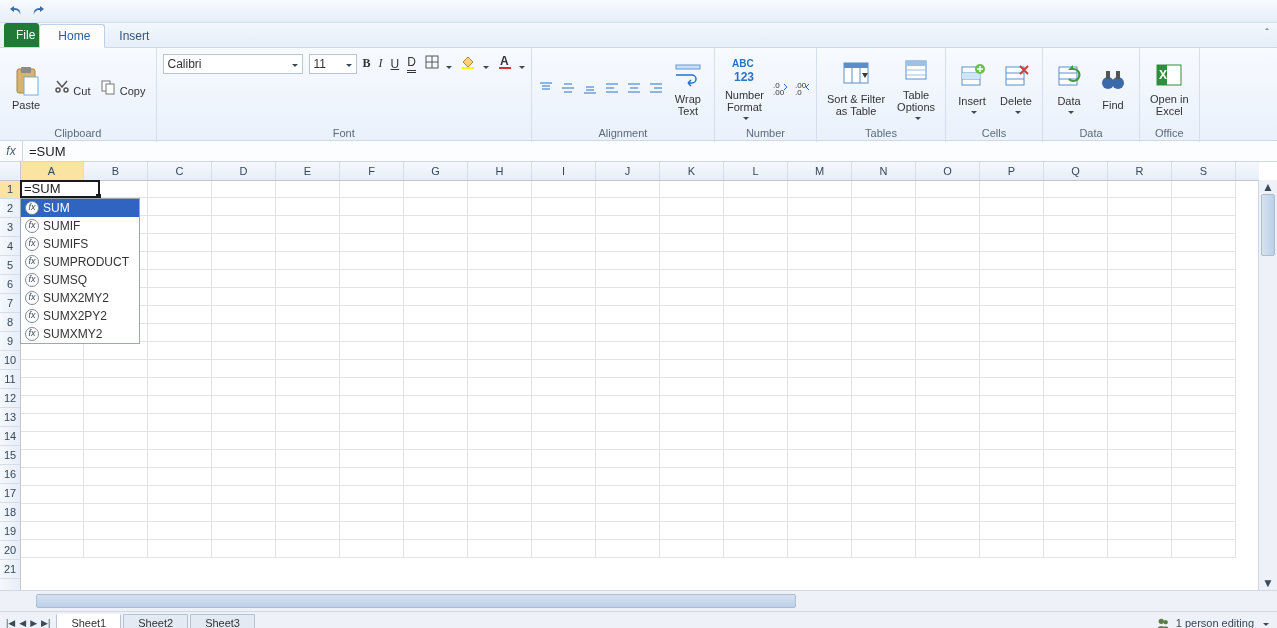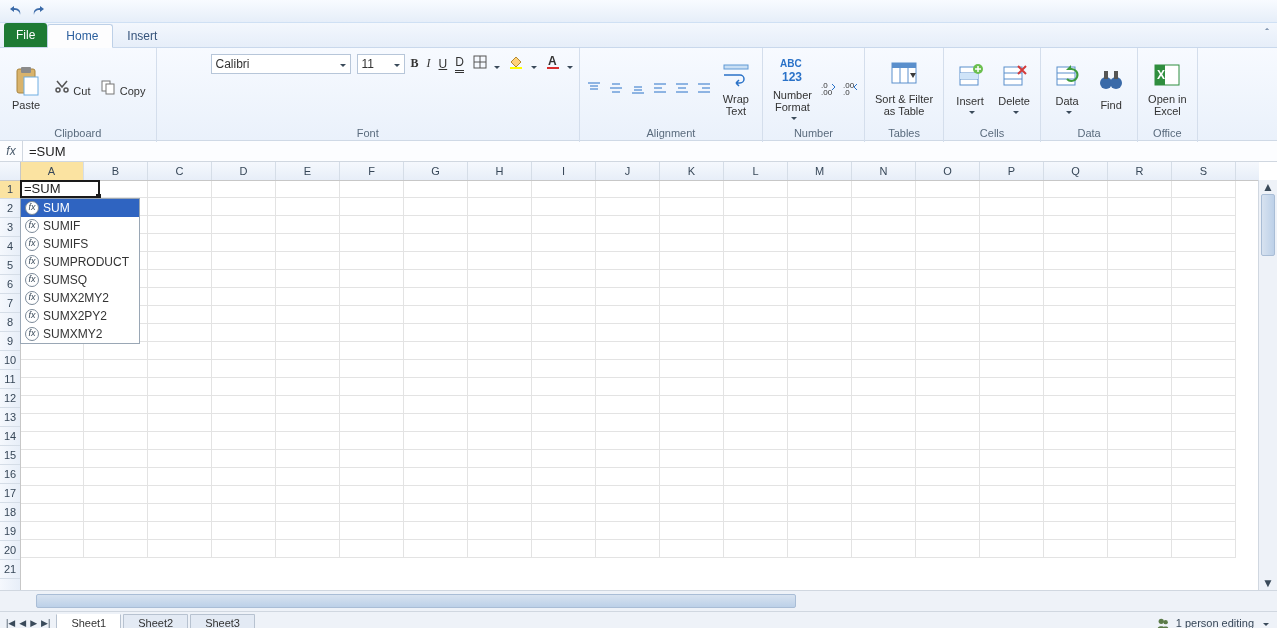--- a/index.html
+++ b/index.html
@@ -44,21 +44,21 @@
     background: linear-gradient(#f3f7fd, #e6eef9);
     display: flex;
     align-items: flex-end;
     padding-left: 4px;
     border-bottom: 1px solid #c9d8ec;
     position: relative;
   }
   .tab-file {
     background: #1e7a34;
     color: #fff;
-    padding: 4px 12px 4px 12px;
+    padding: 4px 4px 4px 12px;
     height: 16px;
     line-height: 16px;
     border-radius: 3px 3px 0 0;
   }
   .tab {
     padding: 4px 14px;
     color: #35537a;
     cursor: pointer;
   }
   .tab.active {
@@ -134,21 +134,20 @@
   }
   .font-combo, .size-combo {
     border: 1px solid #b7c6d9;
     background: #fff;
     height: 18px;
     line-height: 18px;
     padding: 0 4px;
     display: flex;
     align-items: center;
     justify-content: space-between;
-    margin-left: 48px;
   }
   .font-combo { width: 130px }
   .size-combo { width: 38px; margin-left: 4px }
   .icon16 { width:16px; height:16px; flex: 0 0 auto }
   .icon32 { width:32px; height:32px; flex: 0 0 auto }
 
   
   .formula-bar {
     height: 20px;
     border-bottom: 1px solid #d0d7e0;
@@ -570,20 +569,30 @@
         <svg class="icon32" viewBox="0 0 32 32">
             <rect x="4" y="4" width="24" height="20" fill="#fff" stroke="#5a8fcc"></rect>
             <rect x="4" y="4" width="24" height="5" fill="#5a8fcc"></rect>
             <line x1="12" y1="4" x2="12" y2="24" stroke="#5a8fcc"></line>
             <line x1="20" y1="4" x2="20" y2="24" stroke="#5a8fcc"></line>
             <path d="M22 14 l6 0 -3 5z" fill="#3a3a3a"></path>
           </svg>
         <span class="small-text" style="white-space:pre">Sort &amp; Filter
 as Table</span>
       </div>
+      <div class="btn dd-arrow">
+        <svg class="icon32" viewBox="0 0 32 32">
+            <rect x="6" y="6" width="20" height="18" fill="#fff" stroke="#5a8fcc"></rect>
+            <rect x="6" y="6" width="20" height="5" fill="#9cc0e6"></rect>
+            <line x1="6" y1="15" x2="26" y2="15" stroke="#9cc0e6"></line>
+            <line x1="6" y1="20" x2="26" y2="20" stroke="#9cc0e6"></line>
+          </svg>
+        <span class="small-text" style="white-space:pre">Table
+Options</span>
+      </div>
     </div>
     <div class="group-label">Tables</div>
   </div>
 
   <div class="group">
     <div class="group-body">
       <div class="btn dd-arrow">
         <svg class="icon32" viewBox="0 0 32 32">
             <rect x="6" y="6" width="18" height="18" fill="#fff" stroke="#5a8fcc"></rect>
             <line x1="6" y1="12" x2="24" y2="12" stroke="#5a8fcc"></line>

